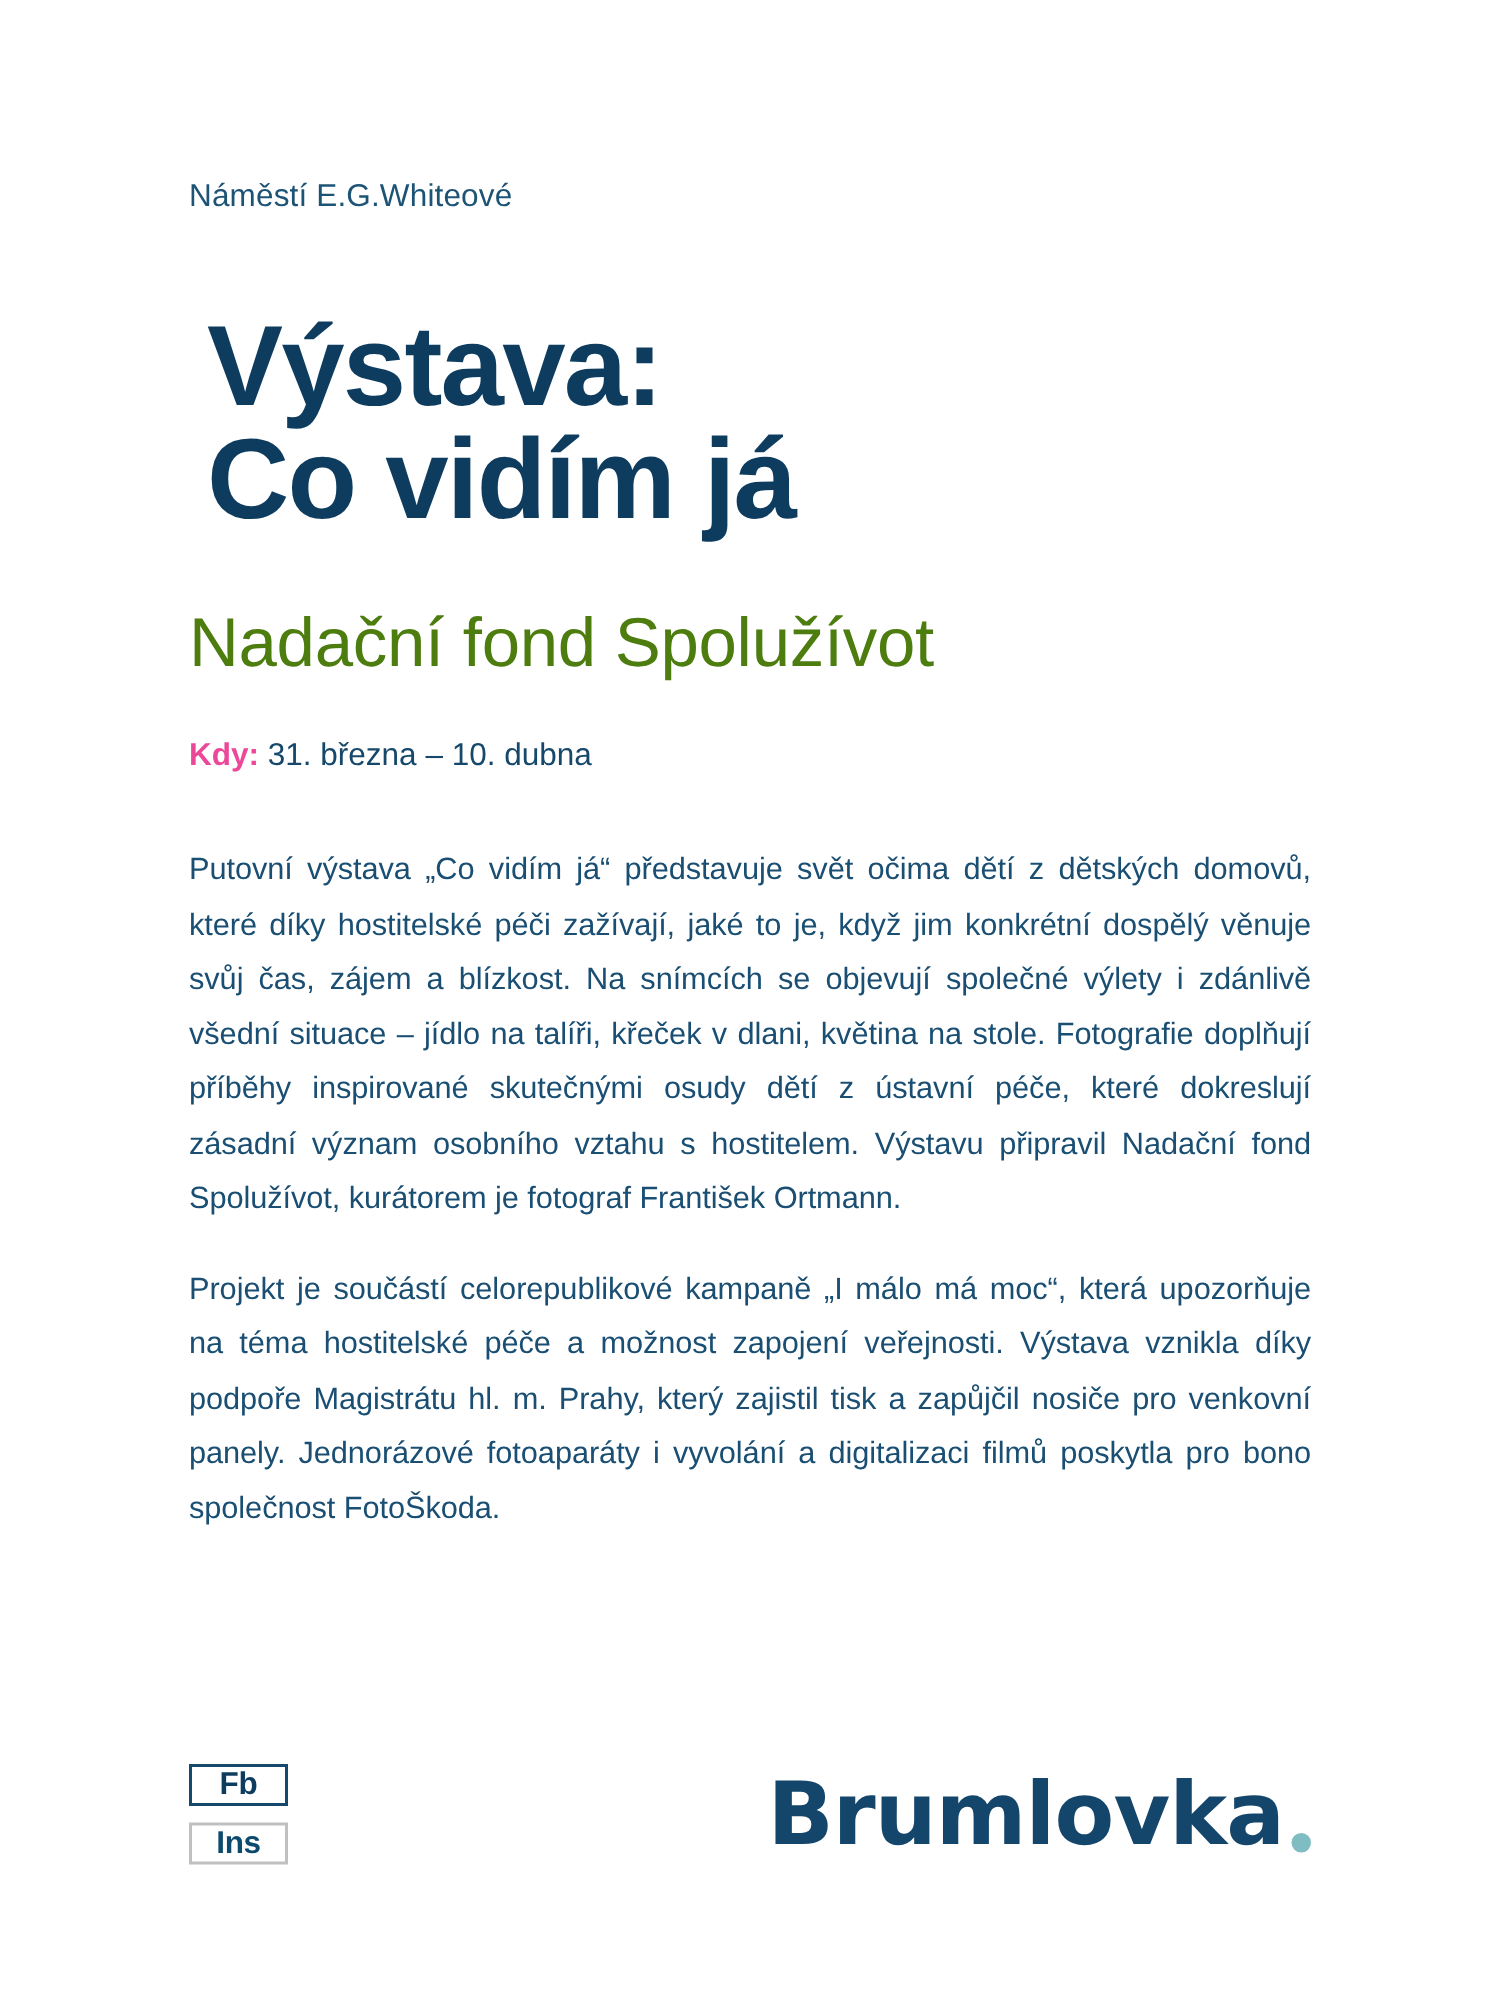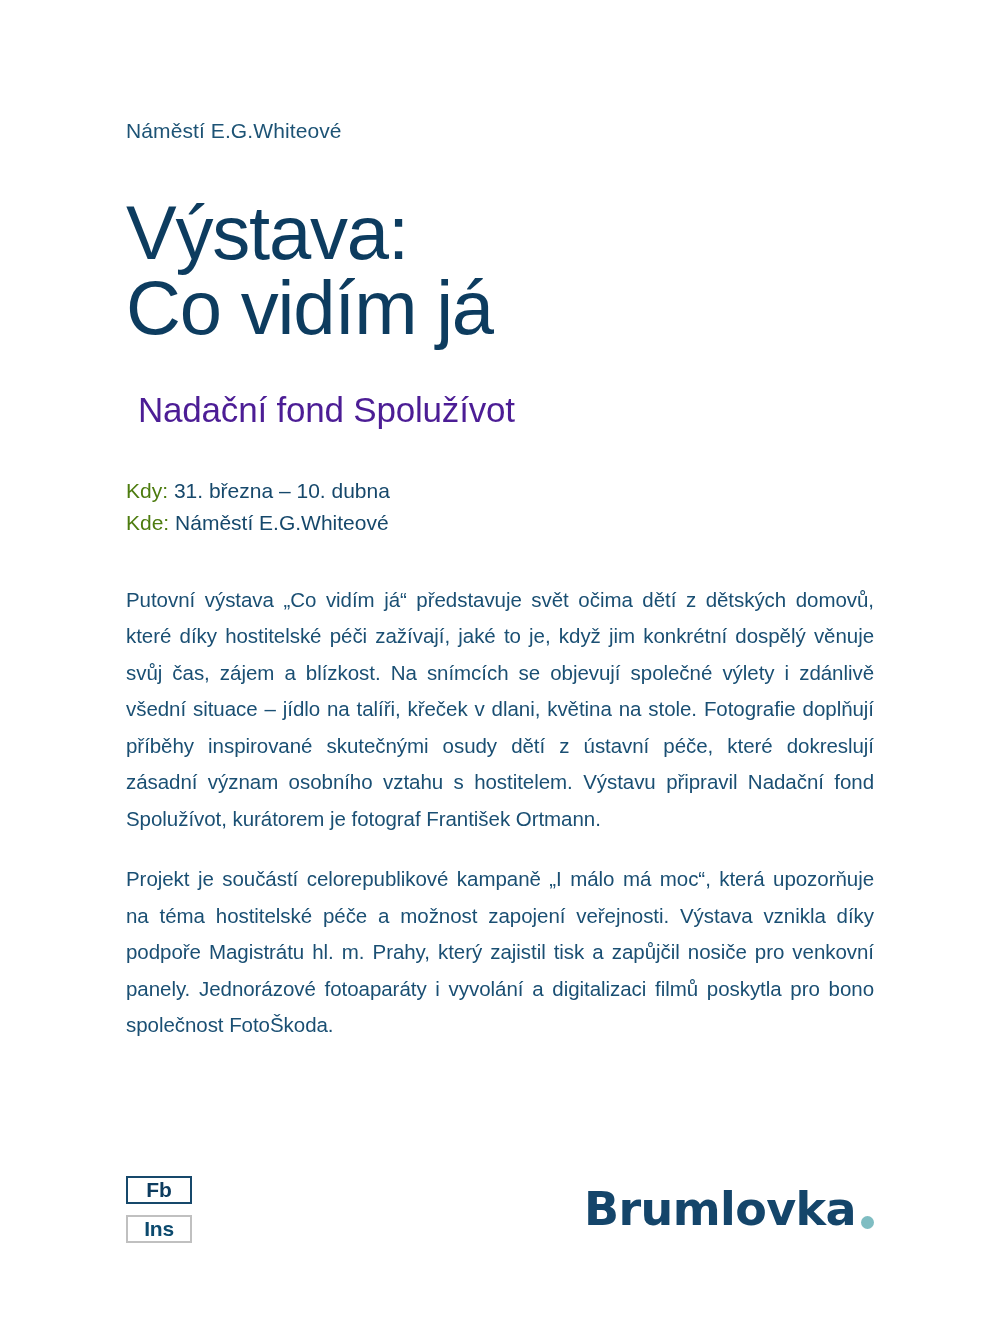--- a/index.html
+++ b/index.html
@@ -33,56 +33,56 @@
     padding-top: 118px;
     font-size: 21px;
     font-weight: 400;
     letter-spacing: 0.1px;
     color: #1d5375;
     line-height: 1.2;
   }
 
   
   .hero-title {
-    margin: 0;
+    margin: 12px;
     padding-top: 52px;
     font-size: 76px;
-    font-weight: 400;
+    font-weight: 700;
     line-height: 0.99;
     letter-spacing: -1.2px;
     color: #0d3c5f;
   }
   .hero-title .line { display: block; white-space: pre; }
 
   
   .subtitle {
-    margin: 12px;
+    margin: 0;
     padding-top: 32px;
-    font-size: 35px;
+    font-size: 46px;
     font-weight: 400;
     letter-spacing: -0.2px;
     line-height: 1.15;
-    color: #4c1d95;
+    color: #4d7c0f;
   }
 
   
   .meta {
     margin: 0;
     padding-top: 33px;
     font-size: 0;
   }
   .meta-row {
     display: block;
     font-size: 21px;
     line-height: 1.52;
     color: #16486b;
   }
   .meta-label {
-    font-weight: 400;
-    color: #4d7c0f;
+    font-weight: 700;
+    color: #ec4899;
   }
   .meta-value {
     font-weight: 400;
     color: #16486b;
   }
 
   
   .body-copy {
     padding-top: 27px;
   }
@@ -141,21 +141,21 @@
 
   
   .logo {
     display: flex;
     align-items: flex-end;
     line-height: 1;
     user-select: none;
   }
   .logo-word {
     font-family: "DejaVu Sans", sans-serif;
-    font-size: 46px;
+    font-size: 58px;
     font-weight: 700;
     letter-spacing: -0.6px;
     color: #14456a;
     line-height: 1;
   }
   .logo-dot {
     width: 13px;
     height: 13px;
     border-radius: 50%;
     background: #7fbdc2;
@@ -176,24 +176,20 @@
     <span class="line">Co vidím já</span>
   </h1>
 
   <h2 class="subtitle">Nadační fond Spolužívot</h2>
 
   <div class="meta">
     <div class="meta-row">
       <span class="meta-label">Kdy:</span>
       <span class="meta-value">31. března – 10. dubna</span>
     </div>
-    <div class="meta-row">
-      <span class="meta-label">Kde:</span>
-      <span class="meta-value">Náměstí E.G.Whiteové</span>
-    </div>
   </div>
 
   <div class="body-copy">
     <p>Putovní výstava „Co vidím já“ představuje svět očima dětí z dětských domovů, které díky hostitelské péči zažívají, jaké to je, když jim konkrétní dospělý věnuje svůj čas, zájem a blízkost. Na snímcích se objevují společné výlety i zdánlivě všední situace – jídlo na talíři, křeček v dlani, květina na stole. Fotografie doplňují příběhy inspirované skutečnými osudy dětí z ústavní péče, které dokreslují zásadní význam osobního vztahu s hostitelem. Výstavu připravil Nadační fond Spolužívot, kurátorem je fotograf František Ortmann.</p>
     <p>Projekt je součástí celorepublikové kampaně „I málo má moc“, která upozorňuje na téma hostitelské péče a možnost zapojení veřejnosti. Výstava vznikla díky podpoře Magistrátu hl. m. Prahy, který zajistil tisk a zapůjčil nosiče pro venkovní panely. Jednorázové fotoaparáty i vyvolání a digitalizaci filmů poskytla pro bono společnost FotoŠkoda.</p>
   </div>
 
   <div class="footer">
     <div class="footer-inner">
 

